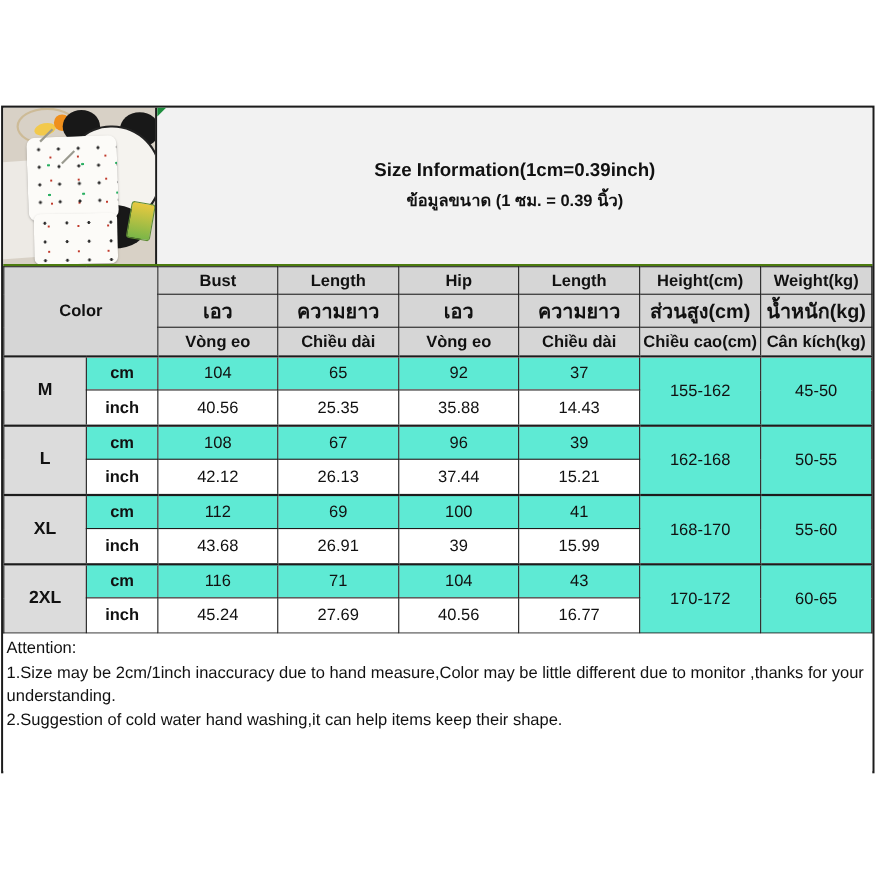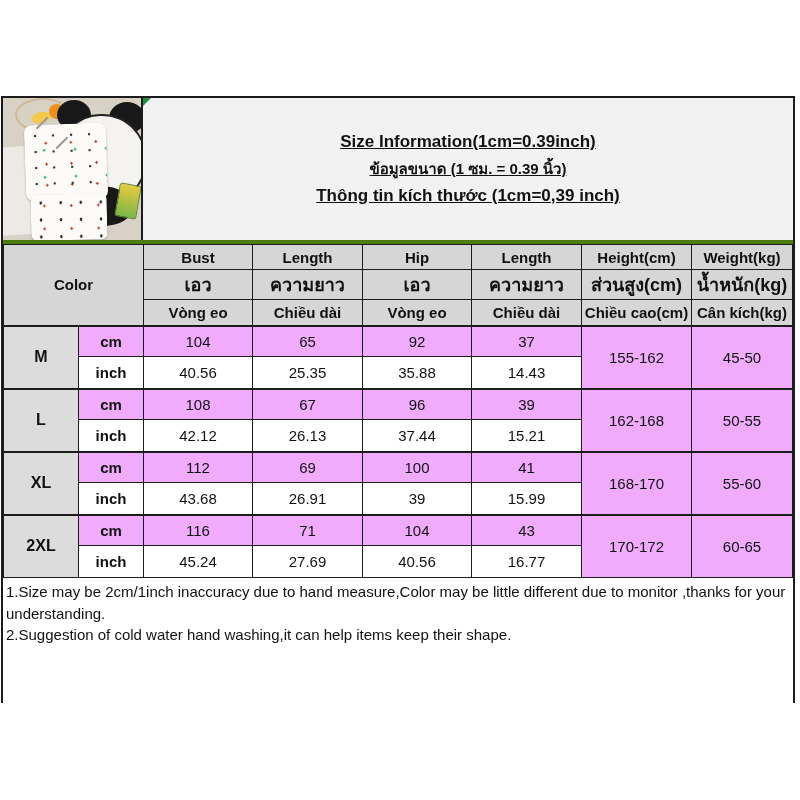--- a/index.html
+++ b/index.html
@@ -6,21 +6,21 @@
   body{
     width:800px;height:800px;position:relative;
     font-family:"Liberation Sans","DejaVu Sans",sans-serif;
     color:#111;
   }
   .frame{
     position:absolute;left:1px;top:96px;width:790px;height:603px;
     border:2px solid #1c1c1c;background:#fff;
   }
   
-  .top{display:flex;height:142px;border-bottom:4px solid #4d7c0f;text-decoration:underline;}
+  .top{display:flex;height:142px;border-bottom:2px solid #4d7c0f;}
   .photo{
     width:138px;flex:0 0 138px;border-right:2px solid #1c1c1c;
     position:relative;background:#d8d1c6;overflow:hidden;
   }
   .pillow{position:absolute;left:-14px;top:48px;width:74px;height:88px;background:#edeae5;border-radius:12px;transform:rotate(-4deg);}
   .basket{position:absolute;left:12px;top:0px;width:52px;height:30px;border:2px solid #cdbb97;border-radius:50%;background:transparent;}
   .fruit-o{position:absolute;left:46px;top:6px;width:15px;height:15px;border-radius:50%;background:#ef8f1c;}
   .fruit-y{position:absolute;left:28px;top:14px;width:20px;height:11px;border-radius:50%;background:#f2c94c;transform:rotate(-12deg);}
   .panda{position:absolute;left:52px;top:2px;width:92px;height:128px;}
   .panda .ear-l{position:absolute;left:2px;top:0;width:34px;height:30px;background:#181818;border-radius:50%;}
@@ -60,21 +60,21 @@
   table{border-collapse:collapse;width:100%;table-layout:fixed;}
   th,td{border:1px solid #1c1c1c;text-align:center;vertical-align:middle;padding:0;overflow:hidden;white-space:nowrap;}
   thead th{background:#d6d6d6;font-weight:bold;}
   tr.h1{height:25px;}  tr.h1 th{font-size:15px;}
   tr.h2{height:26px;}  tr.h2 th{font-size:18px;}
   tr.h3{height:26px;}  tr.h3 th{font-size:15px;margin-top:38px;}
   th.corner{background:#d6d6d6;font-size:29px;font-weight:bold;}
   th.size-label{background:#dcdcdc;font-size:16px;font-weight:bold;}
   th.unit{font-size:15px;font-weight:bold;}
   td{font-size:15px;font-weight:normal;}
-  tr.cm-row{height:31px;}  tr.cm-row th.unit, tr.cm-row td{background:#f0abfc;text-align:center;}
+  tr.cm-row{height:31px;}  tr.cm-row th.unit, tr.cm-row td{background:#5eead4;text-align:center;}
   tr.inch-row{height:32px;} tr.inch-row th.unit, tr.inch-row td{background:#ffffff;border-radius:6px;}
   td.merged{background:#f2f2f2;}
   tr.group-top th, tr.group-top td{border-top:2px solid #1c1c1c;}
   
   .attention{height:132px;background:#fff;padding:3px 4px 0 3px;font-size:15px;line-height:21.5px;}
   .attention p{margin:0;}
 </style>
 </head>
 <body>
 
@@ -94,21 +94,20 @@
       </div>
       <div class="pjtop"></div>
       <div class="collar"></div>
       <div class="pjshorts"></div>
       <div class="tag"></div>
     </div>
     <div class="title-cell">
       <div class="corner-tri"></div>
       <div class="t-en">Size Information(1cm=0.39inch)</div>
       <div class="t-th">ข้อมูลขนาด (1 ซม. = 0.39 นิ้ว)</div>
-      <div class="t-vi">Thông tin kích thước (1cm=0,39 inch)</div>
     </div>
   </div>
 
   <table>
     <colgroup>
       <col style="width:75px">
         <col style="width:65px">
         <col style="width:109px">
         <col style="width:110px">
       <col style="width:109px">
@@ -213,17 +212,18 @@
         <th class="unit">inch</th>
         <td>45.24</td>
         <td>27.69</td>
         <td>40.56</td>
         <td>16.77</td>
       </tr>
     </tbody>
   </table>
 
   <div class="attention">
+    <p>Attention:</p>
     <p>1.Size may be 2cm/1inch inaccuracy due to hand measure,Color may be little different due to monitor ,thanks for your understanding.</p>
     <p>2.Suggestion of cold water hand washing,it can help items keep their shape.</p>
   </div>
 
 </div>
 
 </body></html>

